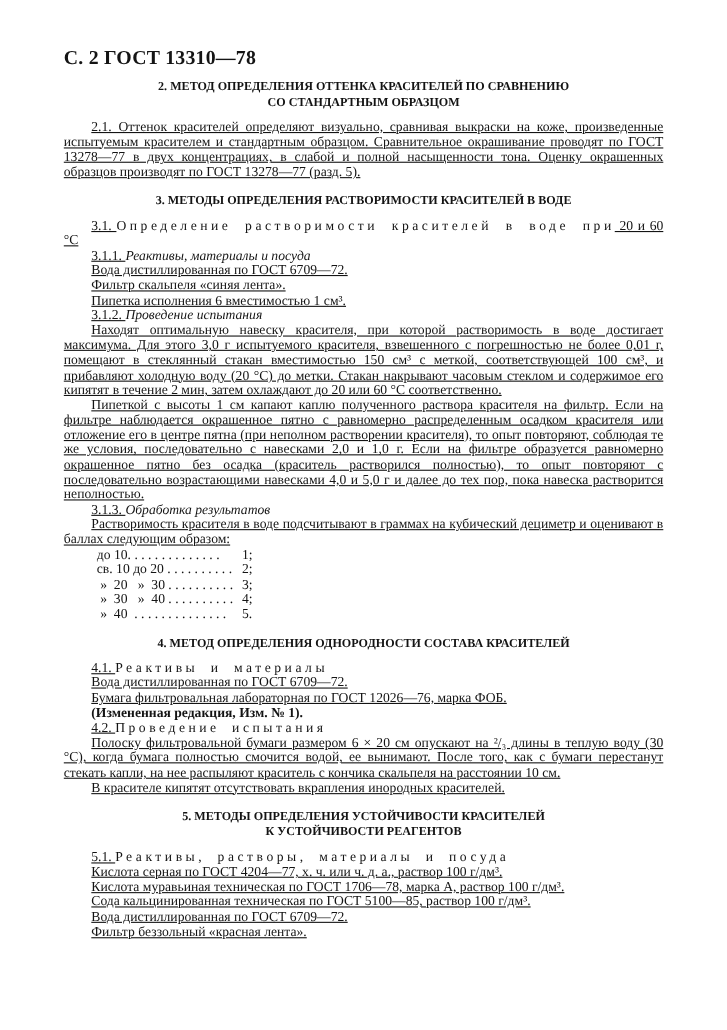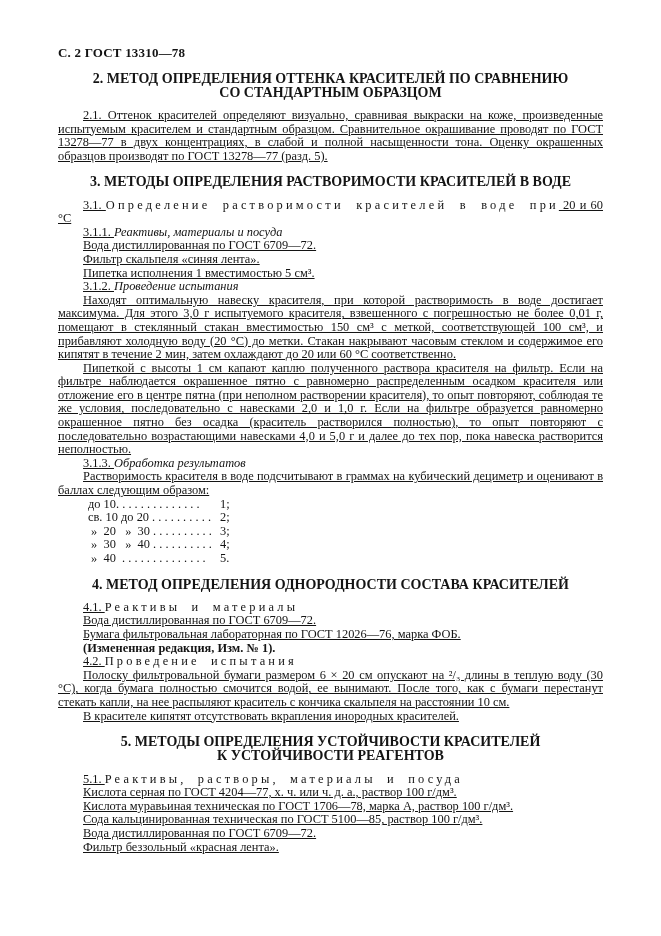--- a/index.html
+++ b/index.html
@@ -11,28 +11,28 @@
     box-sizing:border-box;
     padding:46px 58px 0 58px;
     font-family:"Liberation Serif","DejaVu Serif",serif;
     font-size:12.4px;
     line-height:13.6px;
     color:#141414;
     overflow:hidden;
   }
   .page-header{
     font-weight:bold;
-    font-size:13px;
+    font-size:18px;
     letter-spacing:0.2px;
     margin:0 0 8px 0;
   }
   .h2{
     text-align:center;
     font-weight:bold;
-    font-size:14px;
+    font-size:11px;
     line-height:14.2px;
     margin:12px 0 9px 0;
   }
   .p{
     margin:0;
     text-align:justify;
     text-indent:25px;
     hyphens:auto;
     -webkit-hyphens:auto;
   }
@@ -65,21 +65,21 @@
         <div>СО СТАНДАРТНЫМ ОБРАЗЦОМ</div>
       </div>
       <p class="p"><span class="r-n">2.1. Оттенок красителей определяют визуально, сравнивая выкраски на коже, произведенные испытуемым красителем и стандартным образцом. Сравнительное окрашивание проводят по ГОСТ 13278—77 в двух концентрациях, в слабой и полной насыщенности тона. Оценку окрашенных образцов производят по ГОСТ 13278—77 (разд. 5).</span></p>
       <div class="h2">
         <div>3. МЕТОДЫ ОПРЕДЕЛЕНИЯ РАСТВОРИМОСТИ КРАСИТЕЛЕЙ В ВОДЕ</div>
       </div>
       <p class="p"><span class="r-n">3.1. </span><span class="r-sp">Определение растворимости красителей в воде при</span><span class="r-n"> 20 и 60 °С</span></p>
       <p class="p"><span class="r-n">3.1.1. </span><span class="r-i">Реактивы, материалы и посуда</span></p>
       <p class="p"><span class="r-n">Вода дистиллированная по ГОСТ 6709—72.</span></p>
       <p class="p"><span class="r-n">Фильтр скальпеля «синяя лента».</span></p>
-      <p class="p"><span class="r-n">Пипетка исполнения 1 вместимостью 5 см³.</span></p>
+      <p class="p"><span class="r-n">Пипетка исполнения 6 вместимостью 1 см³.</span></p>
       <p class="p"><span class="r-n">3.1.2. </span><span class="r-i">Проведение испытания</span></p>
       <p class="p"><span class="r-n">Находят оптимальную навеску красителя, при которой растворимость в воде достигает максимума. Для этого 3,0 г испытуемого красителя, взвешенного с погрешностью не более 0,01 г, помещают в стеклянный стакан вместимостью 150 см³ с меткой, соответствующей 100 см³, и прибавляют холодную воду (20 °С) до метки. Стакан накрывают часовым стеклом и содержимое его кипятят в течение 2 мин, затем охлаждают до 20 или 60 °С соответственно.</span></p>
       <p class="p"><span class="r-n">Пипеткой с высоты 1 см капают каплю полученного раствора красителя на фильтр. Если на фильтре наблюдается окрашенное пятно с равномерно распределенным осадком красителя или отложение его в центре пятна (при неполном растворении красителя), то опыт повторяют, соблюдая те же условия, последовательно с навесками 2,0 и 1,0 г. Если на фильтре образуется равномерно окрашенное пятно без осадка (краситель растворился полностью), то опыт повторяют с последовательно возрастающими навесками 4,0 и 5,0 г и далее до тех пор, пока навеска растворится неполностью.</span></p>
       <p class="p"><span class="r-n">3.1.3. </span><span class="r-i">Обработка результатов</span></p>
       <p class="p"><span class="r-n">Растворимость красителя в воде подсчитывают в граммах на кубический дециметр и оценивают в баллах следующим образом:</span></p>
       <div class="scores">
         <div class="score-row"><span class="score-lab">до 10. . . . . . . . . . . . . .</span><span class="score-val">1;</span></div>
         <div class="score-row"><span class="score-lab">св. 10 до 20 . . . . . . . . . .</span><span class="score-val">2;</span></div>
         <div class="score-row"><span class="score-lab"> »  20   »  30 . . . . . . . . . .</span><span class="score-val">3;</span></div>
         <div class="score-row"><span class="score-lab"> »  30   »  40 . . . . . . . . . .</span><span class="score-val">4;</span></div>

